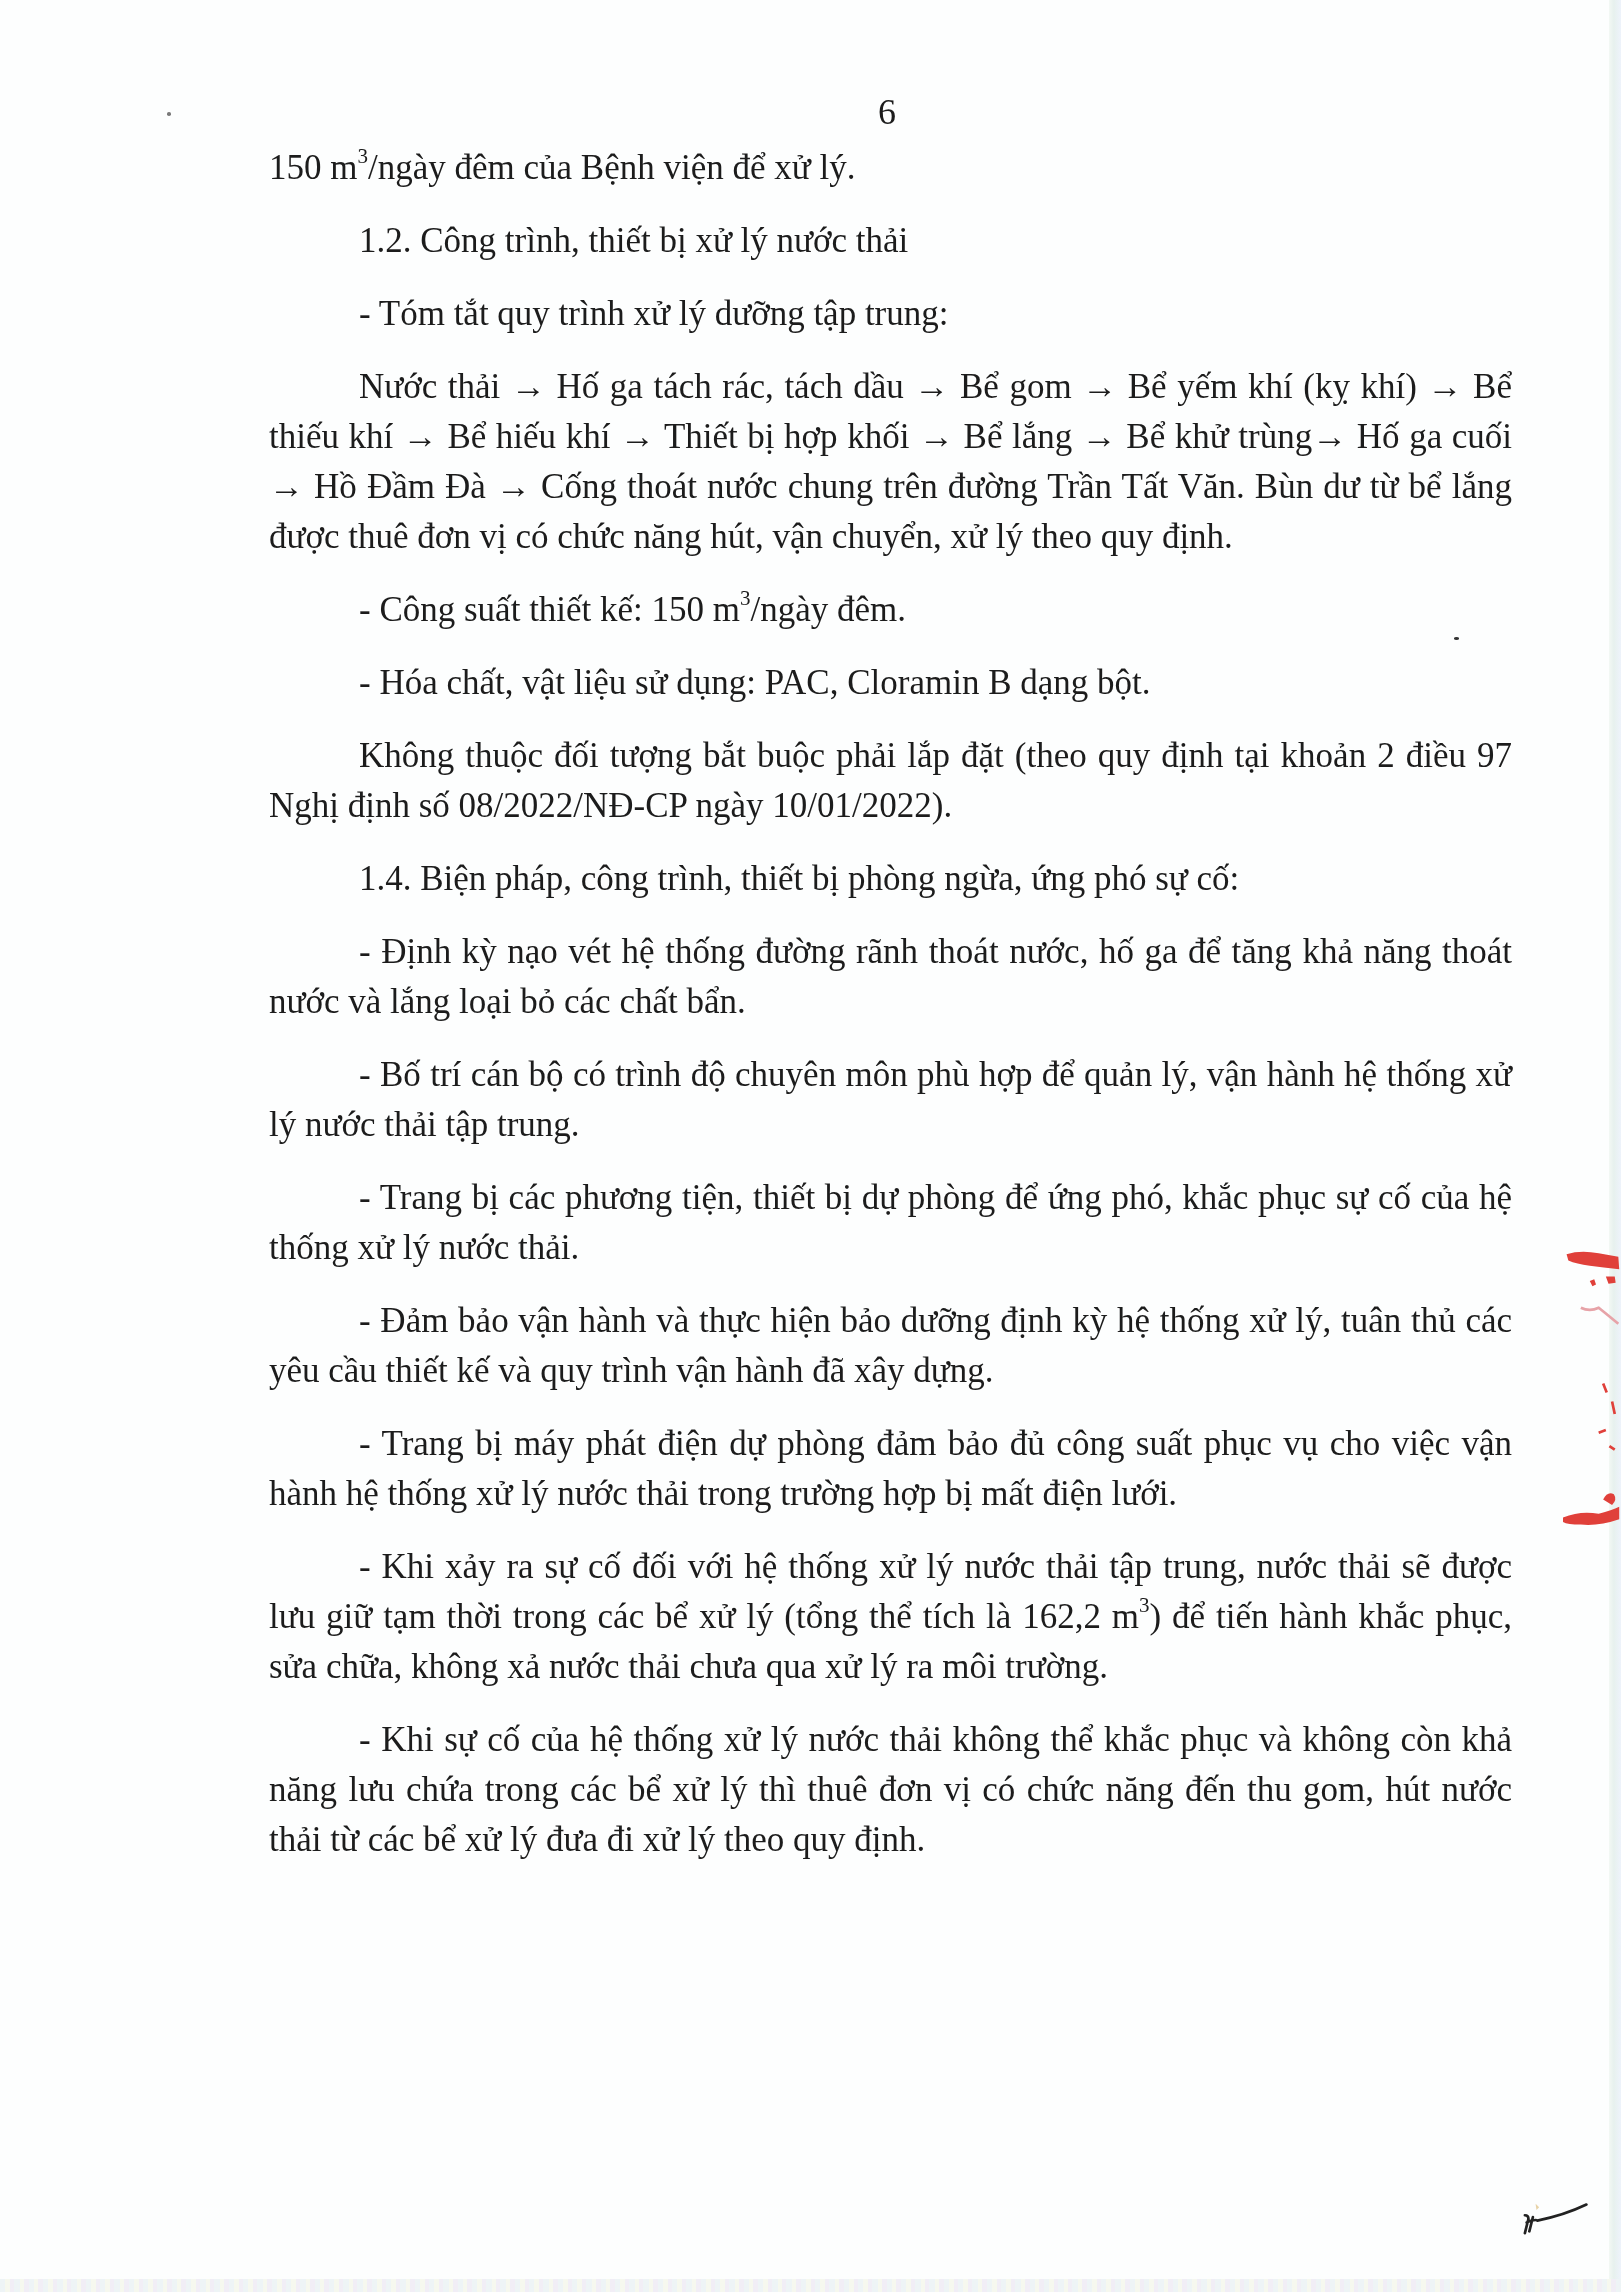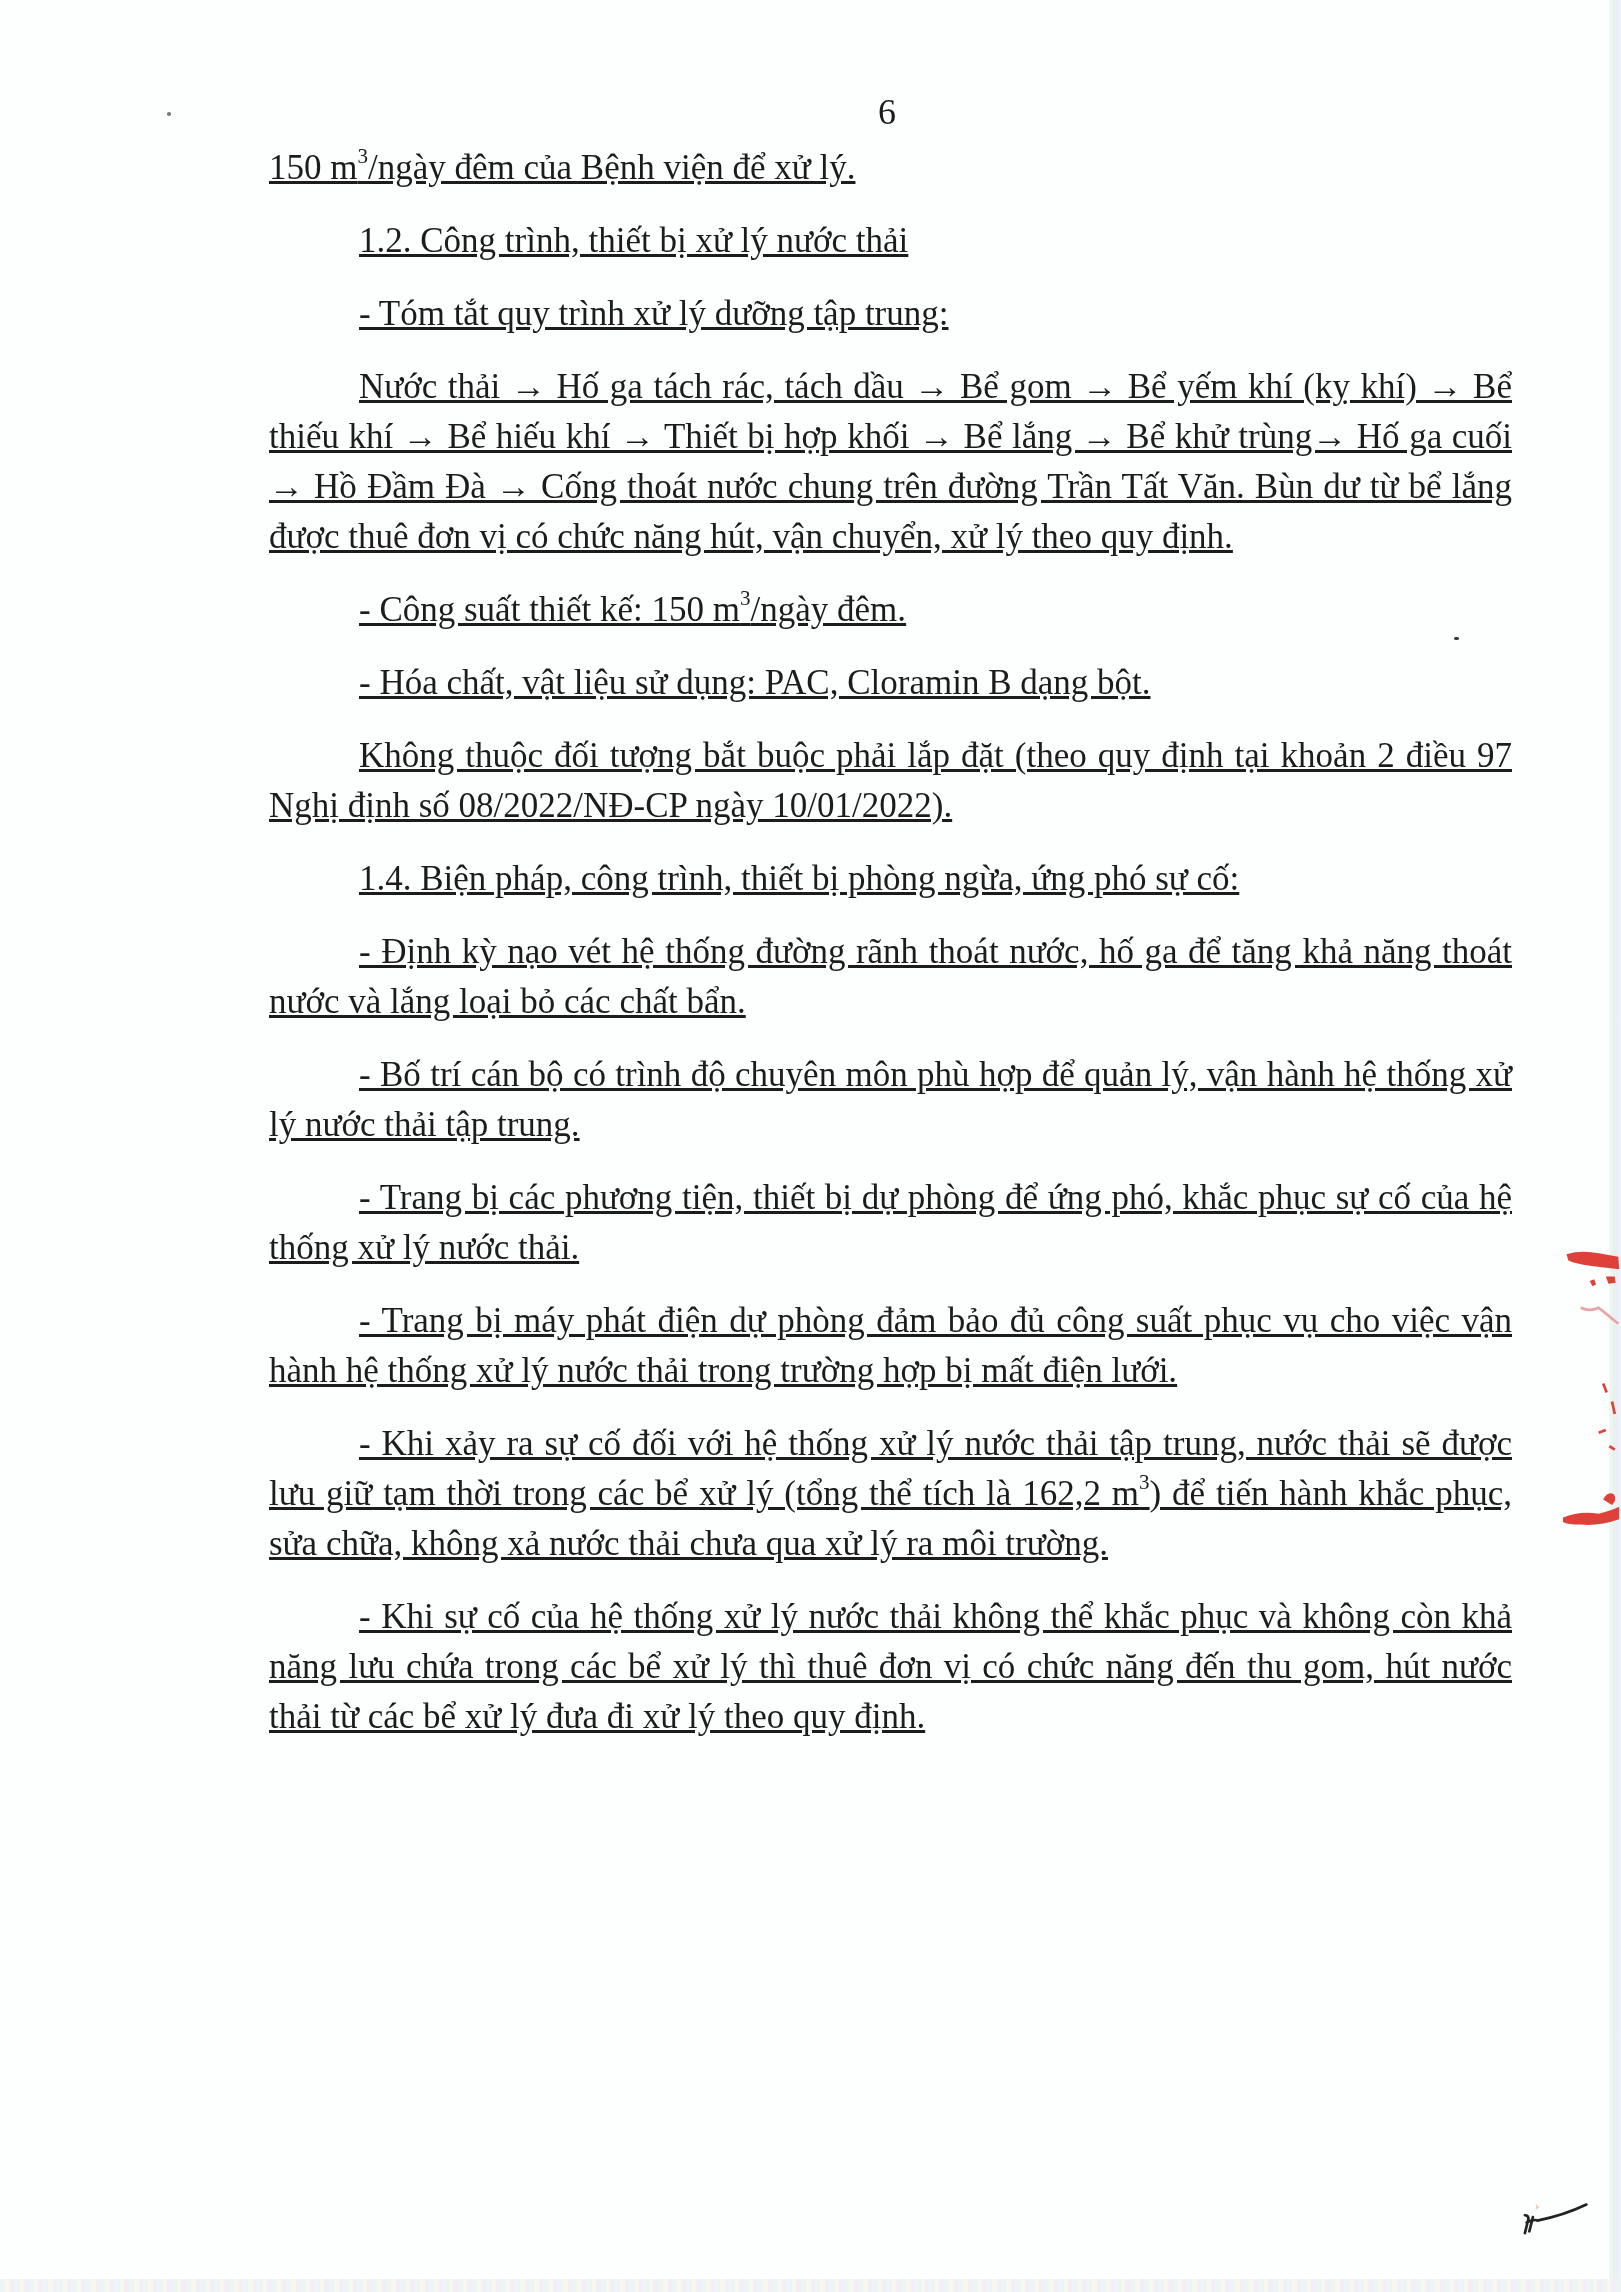--- a/index.html
+++ b/index.html
@@ -18,21 +18,21 @@
     background: repeating-linear-gradient(90deg, #eef4f6 0 5.4px, #f6f8ef 5.4px 9.9px, #f1eef6 9.9px 14.3px);
   }
   .page-number {
     position: absolute; top: 90px; left: 869px; width: 36px; text-align: center;
     font-size: 36px; line-height: 45px;
   }
   .body-text {
     position: absolute; top: 143px; left: 269px; width: 1243px;
     font-size: 35px; line-height: 50px;
   }
-  .p { margin: 0 0 14.3px 0; text-align: justify; text-align-last: left; text-decoration: underline; }
+  .p { margin: 0 0 14.3px 0; text-align: justify; text-align-last: left; }
   .p.indent { text-indent: 90px; margin-top: 23px; }
   .p.noindent { text-indent: 0; }
   .p.bold { font-weight: bold; }
   sup { font-size: 0.6em; line-height: 0; vertical-align: 0.75em; }
   .stamp {
     position: absolute; left: 1563px; top: 1249px; width: 58px; height: 287px;
   }
   .signature {
     position: absolute; left: 1491px; top: 2199px; width: 107px; height: 45px;
   }
@@ -57,20 +57,21 @@
   <p class="p indent">Nước thải → Hố ga tách rác, tách dầu → Bể gom → Bể yếm khí (kỵ khí) → Bể thiếu khí → Bể hiếu khí → Thiết bị hợp khối → Bể lắng → Bể khử trùng→ Hố ga cuối → Hồ Đầm Đà → Cống thoát nước chung trên đường Trần Tất Văn. Bùn dư từ bể lắng được thuê đơn vị có chức năng hút, vận chuyển, xử lý theo quy định.</p>
 
   <p class="p indent"><span>- Công suất thiết kế: 150 m</span><sup>3</sup><span>/ngày đêm.</span></p>
 
   <p class="p indent">- Hóa chất, vật liệu sử dụng: PAC, Cloramin B dạng bột.</p>
   <p class="p indent">Không thuộc đối tượng bắt buộc phải lắp đặt (theo quy định tại khoản 2 điều 97 Nghị định số 08/2022/NĐ-CP ngày 10/01/2022).</p>
   <p class="p indent">1.4. Biện pháp, công trình, thiết bị phòng ngừa, ứng phó sự cố:</p>
   <p class="p indent">- Định kỳ nạo vét hệ thống đường rãnh thoát nước, hố ga để tăng khả năng thoát nước và lắng loại bỏ các chất bẩn.</p>
   <p class="p indent">- Bố trí cán bộ có trình độ chuyên môn phù hợp để quản lý, vận hành hệ thống xử lý nước thải tập trung.</p>
   <p class="p indent">- Trang bị các phương tiện, thiết bị dự phòng để ứng phó, khắc phục sự cố của hệ thống xử lý nước thải.</p>
+  <p class="p indent">- Đảm bảo vận hành và thực hiện bảo dưỡng định kỳ hệ thống xử lý, tuân thủ các yêu cầu thiết kế và quy trình vận hành đã xây dựng.</p>
   <p class="p indent">- Trang bị máy phát điện dự phòng đảm bảo đủ công suất phục vụ cho việc vận hành hệ thống xử lý nước thải trong trường hợp bị mất điện lưới.</p>
 
   <p class="p indent"><span>- Khi xảy ra sự cố đối với hệ thống xử lý nước thải tập trung, nước thải sẽ được lưu giữ tạm thời trong các bể xử lý (tổng thể tích là 162,2 m</span><sup>3</sup><span>) để tiến hành khắc phục, sửa chữa, không xả nước thải chưa qua xử lý ra môi trường.</span></p>
 
   <p class="p indent">- Khi sự cố của hệ thống xử lý nước thải không thể khắc phục và không còn khả năng lưu chứa trong các bể xử lý thì thuê đơn vị có chức năng đến thu gom, hút nước thải từ các bể xử lý đưa đi xử lý theo quy định.</p>
 </div>
 
 <svg class="stamp" viewBox="0 0 65 320" xmlns="http://www.w3.org/2000/svg">
   <path d="M4 5 Q20 0 40 4 L62 8 L63 22 Q45 20 30 18 Q15 16 6 12 Z" fill="#e0403a"></path>
   <path d="M30 35 l5 -2 l2 6 l-4 2 Z M48 30 l3 8 l8 -1 l-1 -7 Z" fill="#e0403a"></path>

